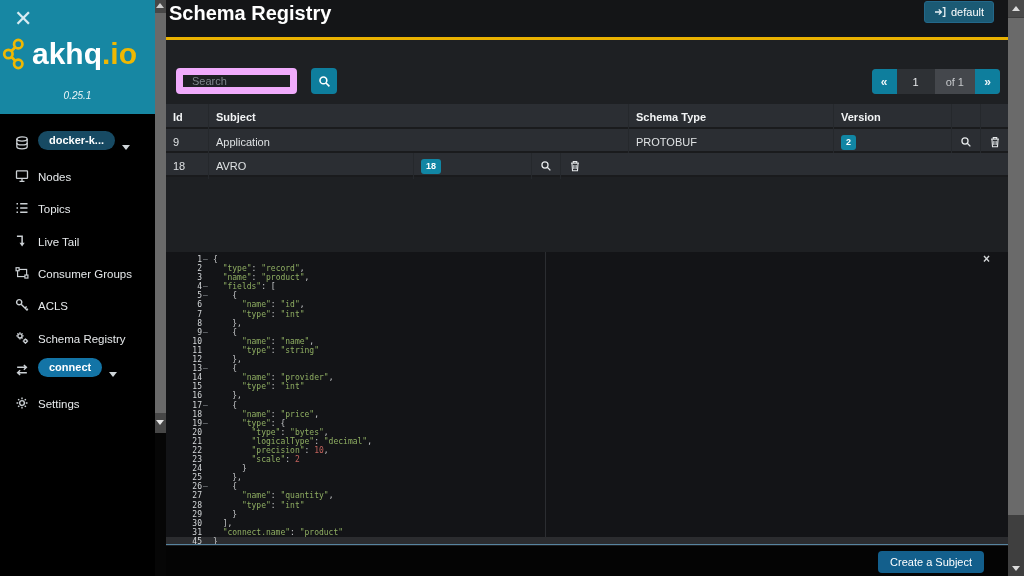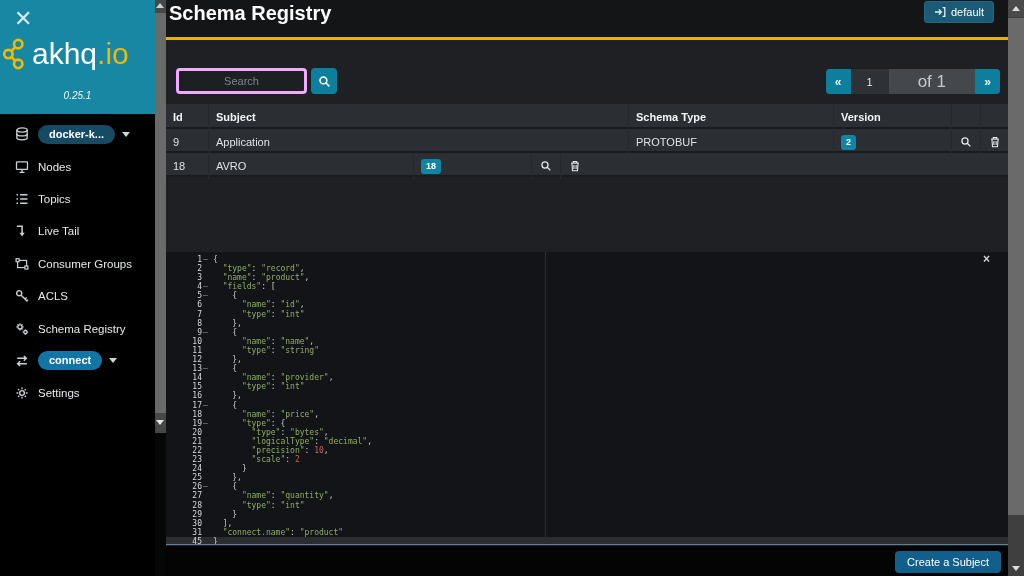--- a/index.html
+++ b/index.html
@@ -4,25 +4,25 @@
 <style>
   * { margin:0; padding:0; box-sizing:border-box; }
   html,body { width:1024px; height:576px; overflow:hidden; background:#000; font-family:"Liberation Sans",sans-serif; }
   #app { position:relative; width:1024px; height:576px; background:#060606; }
 
   
   #sidebar { position:absolute; left:0; top:0; width:155px; height:576px; background:#000; }
   .sidebar-head { position:relative; height:114px; background:#1787a3; }
   .close-x { position:absolute; left:14px; top:6px; font-size:22px; color:#d9ecf2; font-weight:400; cursor:pointer; }
   .logo-row { position:absolute; left:2px; top:38px; width:153px; display:flex; align-items:center; }
-  .logo-text { font-size:30px; font-weight:normal; letter-spacing:0px; color:#fff; line-height:1; }
+  .logo-text { font-size:30px; font-weight:bold; letter-spacing:0px; color:#fff; line-height:1; }
   .logo-text .tld { color:#efb802; }
   .version { position:absolute; left:0; top:90px; width:155px; text-align:center; font-size:10px; font-style:italic; color:#eef6f8; }
   .nav { position:absolute; top:118px; left:0; width:155px; }
-  .nav-item { height:32.4px; display:flex; align-items:center; cursor:pointer; }
+  .nav-item { height:32.4px; display:flex; align-items:flex-end; cursor:pointer; }
   .nav-ico { width:21px; margin-left:15px; display:flex; align-items:center; }
   .nav-label { font-size:11.5px; color:#e6e9eb; margin-left:2px; }
   .pill { font-size:11px; font-weight:bold; color:#fff; border-radius:10px; padding:4px 11px; line-height:1; }
   .pill.cluster { background:#174a63; margin-left:2px; }
   .pill.connect { background:#1374a6; margin-left:2px; }
   .caret { width:0; height:0; border-left:4px solid transparent; border-right:4px solid transparent; border-top:5px solid #cfd5d9; margin-left:7px; }
 
   
   #lscroll { position:absolute; left:155px; top:0; width:11px; height:433px; background:#474747; }
   #lscroll .thumb { position:absolute; left:0; top:13px; width:11px; height:400px; background:#6a6a6a; }
@@ -30,27 +30,27 @@
   .arr-dn { width:0; height:0; border-left:4px solid transparent; border-right:4px solid transparent; border-top:5px solid #e6e6e6; position:absolute; left:1px; }
 
   
   #main { position:absolute; left:166px; top:0; width:842px; height:576px; background:#1e2023; }
   #hdr { position:absolute; left:0; top:0; width:842px; height:40px; background:#141517; }
   #hdr .title { position:absolute; left:3px; top:2px; font-size:20px; font-weight:bold; color:#fff; }
   #hdr .rule { position:absolute; left:0; top:37px; width:842px; height:3px; background:#e9b100; }
   .btn-default { position:absolute; right:14px; top:1px; height:22px; background:#1b5a74; border:1px solid #23688a; border-radius:3px; color:#fff; font-size:11px; display:flex; align-items:center; gap:5px; padding:0 9px; cursor:pointer; }
 
   
-  .search-input { position:absolute; left:10px; top:68px; width:131px; height:26px; background:#1d2023; border:3px solid #f0abfc; border-radius:4px; color:#aeb4b9; font-size:11px; padding:0 9px; outline:none;text-align:center; }
+  .search-input { position:absolute; left:10px; top:68px; width:121px; height:26px; background:#1d2023; border:7px solid #f0abfc; border-radius:4px; color:#aeb4b9; font-size:11px; padding:0 9px; outline:none; }
   .search-input::placeholder { color:#7e858c; }
   .btn-search { position:absolute; left:145px; top:68px; width:26px; height:26px; background:#0e7e9d; border:none; border-radius:4px; display:flex; align-items:center; justify-content:center; cursor:pointer; }
   .pagination { position:absolute; right:8px; top:69px; height:25px; display:flex; border-radius:4px; overflow:hidden; background:#44474c; align-items:stretch; }
   .pg-btn { width:25px; background:#0e7e9d; color:#eaf4f7; font-size:12px; font-weight:bold; display:flex; align-items:center; justify-content:center; cursor:pointer; }
   .pg-cur { width:38px; background:#2e3135; color:#e8eaec; font-size:11px; display:flex; align-items:center; justify-content:center; }
-  .pg-of { padding:0 29px; color:#c6c9cc; font-size:17px; display:flex; align-items:center; }
+  .pg-of { padding:0 11px; color:#c6c9cc; font-size:11px; display:flex; align-items:center; }
 
   
   #tbl { position:absolute; left:0; top:104px; width:842px; }
   .trow { display:flex; background:#2b2e33; border-bottom:2px solid #1a1b1d; }
   .trow.head { height:25px; }
   .trow.body { height:24px; }
   .cell { display:flex; align-items:center; padding:13px 7px; font-size:11px; color:#dfe2e4; border-left:1px solid #25282c; overflow:hidden; white-space:nowrap; }
   .cell:first-child { border-left:none; }
   .c-id{width:42px;} .c-sub{width:420px;} .c-type{width:205px;} .c-ver{width:118px;} .c-act{width:29px; justify-content:center; cursor:pointer;} .c-act2{width:28px; justify-content:center; cursor:pointer;}
   .head .cell { font-weight:bold; color:#f2f4f5; }
@@ -71,21 +71,21 @@
   .gl .fold { color:#84898d; width:7px; text-align:center; font-style:normal; }
   #code { position:absolute; left:47px; top:3px; width:795px; }
   .cl { height:9.1px; font-family:"DejaVu Sans Mono",monospace; font-size:8px; line-height:9.1px; color:#c8cacc; white-space:pre; }
   .cl .s { color:#8fae62; }
   .cl .n { color:#c4635d; }
   .act { background:#2b2c2f; }
   .ed-close { position:absolute; right:18px; top:0px; color:#d2d5d7; font-size:12px; font-weight:bold; cursor:pointer; line-height:14px; }
 
   
   #botbar { position:absolute; left:0; bottom:0; width:842px; height:30px; background:#040404; }
-  .btn-create { position:absolute; right:7px; top:5px; height:22px; background:#135f8c; border:none; border-radius:4px; color:#fff; font-size:11px; padding:0 12px; cursor:pointer;margin-left:20px; }
+  .btn-create { position:absolute; right:24px; top:5px; height:22px; background:#135f8c; border:none; border-radius:4px; color:#fff; font-size:11px; padding:0 12px; cursor:pointer;margin-left:20px; }
 
   
   #rscroll { position:absolute; left:1008px; top:0; width:16px; height:576px; background:#3f3f3f; }
   #rscroll .btn-up { position:absolute; top:0; left:0; width:16px; height:17px; background:#4a4a4a; }
   #rscroll .btn-up i { position:absolute; left:4px; top:6px; border-left:4px solid transparent; border-right:4px solid transparent; border-bottom:5px solid #dcdcdc; }
   #rscroll .thumb { position:absolute; left:0; top:18px; width:16px; height:497px; background:#6a6a6a; }
   #rscroll .btn-dn { position:absolute; bottom:0; left:0; width:16px; height:17px; background:#3f3f3f; }
   #rscroll .btn-dn i { position:absolute; left:4px; top:7px; border-left:4px solid transparent; border-right:4px solid transparent; border-top:5px solid #dcdcdc; }
 
   svg.ic { display:block; }

